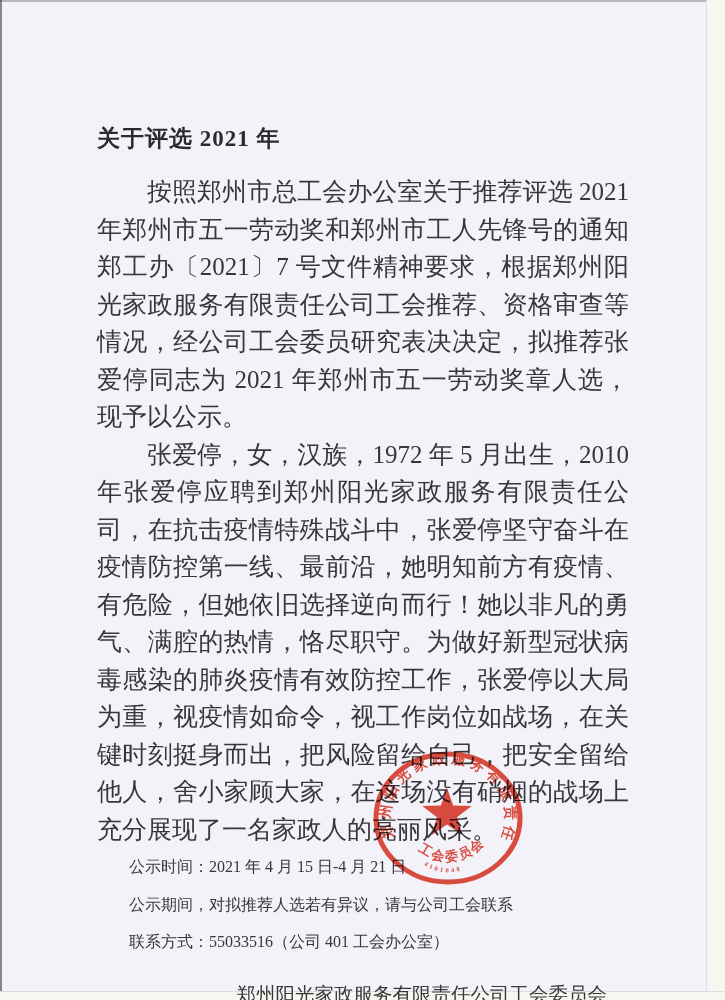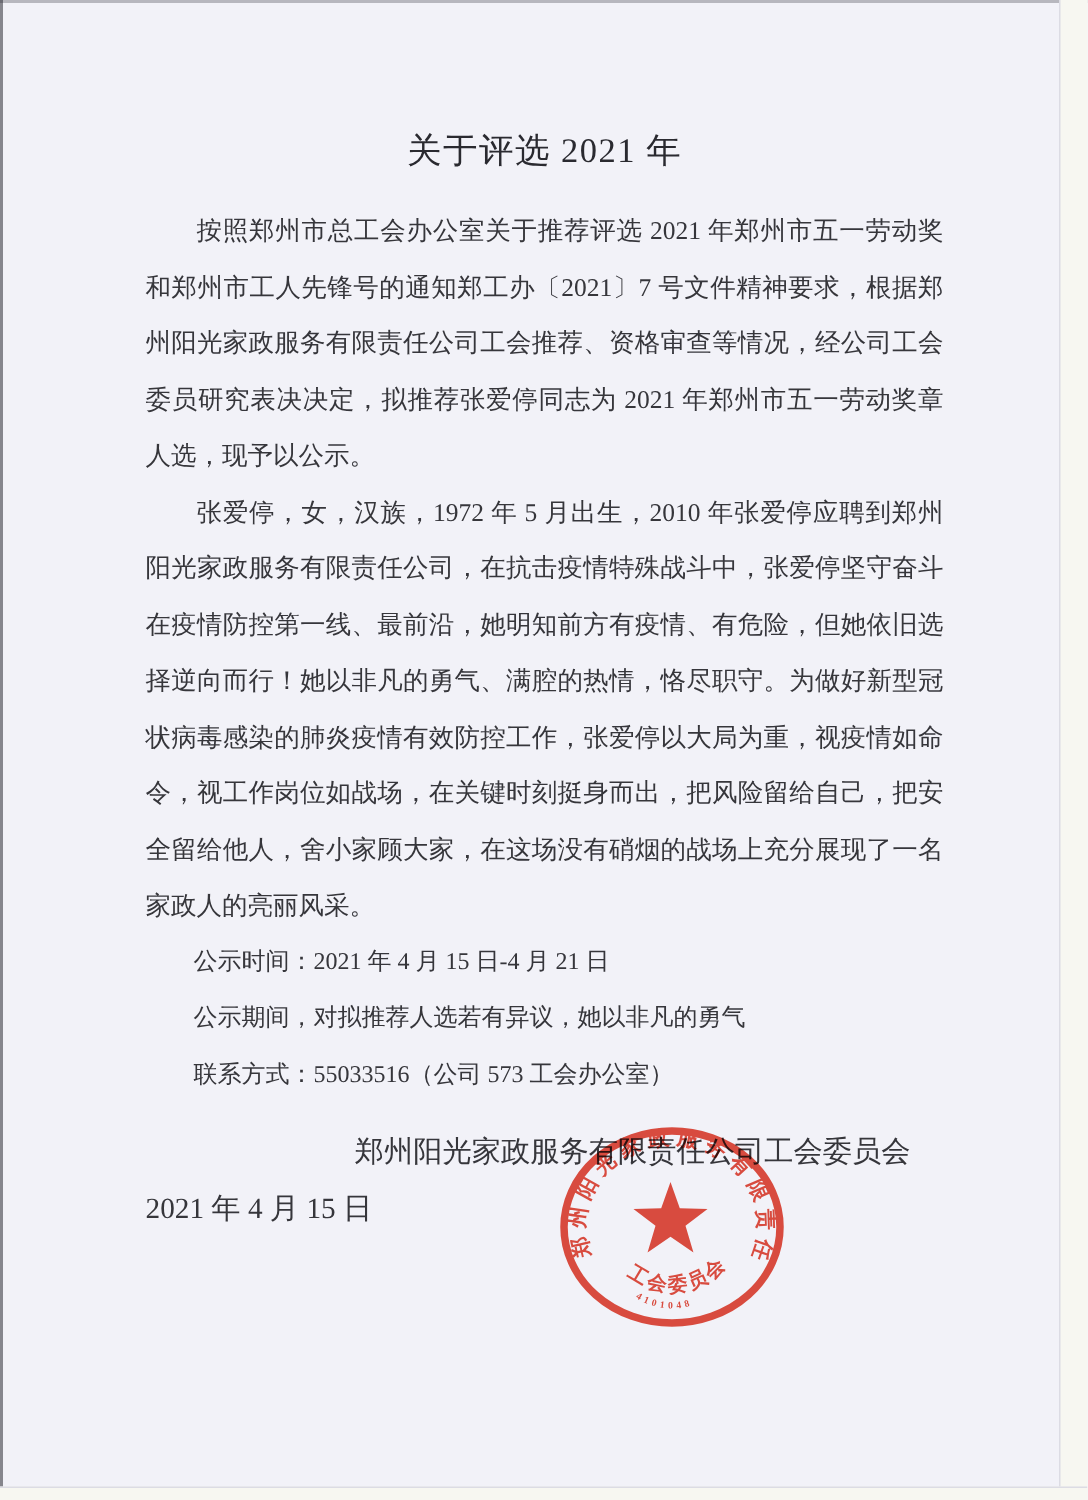--- a/index.html
+++ b/index.html
@@ -34,34 +34,33 @@
     background: #f7f7f1;
     border-top: 1px solid #dcdce4;
   }
   .content {
     position: absolute;
     left: 97px;
     top: 0;
     width: 532px;
   }
   .titles {
-    padding-top: 80px;
-    text-align: center;
+    padding-top: 118px;
     font-size: 23px;
-    font-weight: normal;
+    font-weight: bold;
     line-height: 41px;
     color: #2a2a30;
     letter-spacing: 1px;
   }
   .bodytext {
     margin-top: 14px;
   }
   .bodytext p {
     margin: 0;
-    font-size: 17px;
+    font-size: 25px;
     line-height: 37.5px;
     text-align: justify;
     text-justify: inter-ideograph;
     text-indent: 2em;
   }
   .notices p {
     margin: 0;
     font-size: 16px;
     line-height: 37.5px;
     text-indent: 2em;
@@ -111,22 +110,22 @@
     <div>关于评选 2021 年</div>
   </div>
 
   <div class="bodytext">
     <p>按照郑州市总工会办公室关于推荐评选 2021 年郑州市五一劳动奖和郑州市工人先锋号的通知郑工办〔2021〕7 号文件精神要求，根据郑州阳光家政服务有限责任公司工会推荐、资格审查等情况，经公司工会委员研究表决决定，拟推荐张爱停同志为 2021 年郑州市五一劳动奖章人选，现予以公示。</p>
     <p>张爱停，女，汉族，1972 年 5 月出生，2010 年张爱停应聘到郑州阳光家政服务有限责任公司，在抗击疫情特殊战斗中，张爱停坚守奋斗在疫情防控第一线、最前沿，她明知前方有疫情、有危险，但她依旧选择逆向而行！她以非凡的勇气、满腔的热情，恪尽职守。为做好新型冠状病毒感染的肺炎疫情有效防控工作，张爱停以大局为重，视疫情如命令，视工作岗位如战场，在关键时刻挺身而出，把风险留给自己，把安全留给他人，舍小家顾大家，在这场没有硝烟的战场上充分展现了一名家政人的亮丽风采。</p>
   </div>
 
   <div class="notices">
     <p>公示时间：2021 年 4 月 15 日-4 月 21 日</p>
-    <p>公示期间，对拟推荐人选若有异议，她以非凡的勇气</p>
-    <p>联系方式：55033516（公司 573 工会办公室）</p>
+    <p>公示期间，对拟推荐人选若有异议，请与公司工会联系</p>
+    <p>联系方式：55033516（公司 401 工会办公室）</p>
   </div>
 
   <div class="signature-block">
     <div class="sig-org">郑州阳光家政服务有限责任公司工会委员会</div>
     <div class="sig-date">2021 年 4 月 15 日</div>
   </div>
 
 </div>
 
 <svg class="seal" viewBox="0 0 160 148" xmlns="http://www.w3.org/2000/svg">

